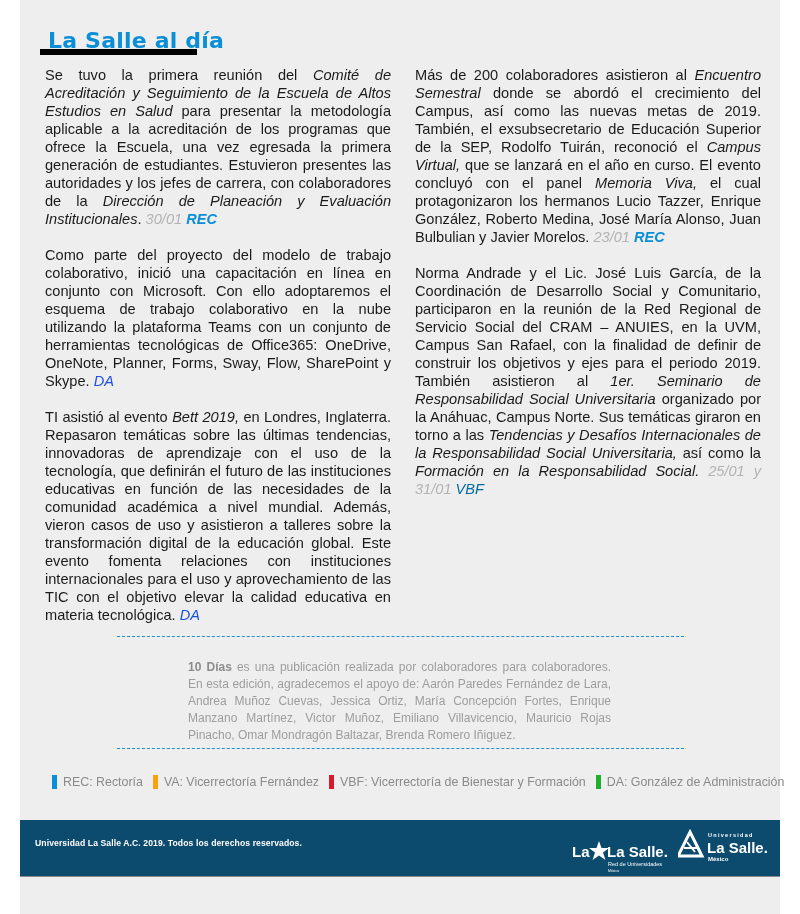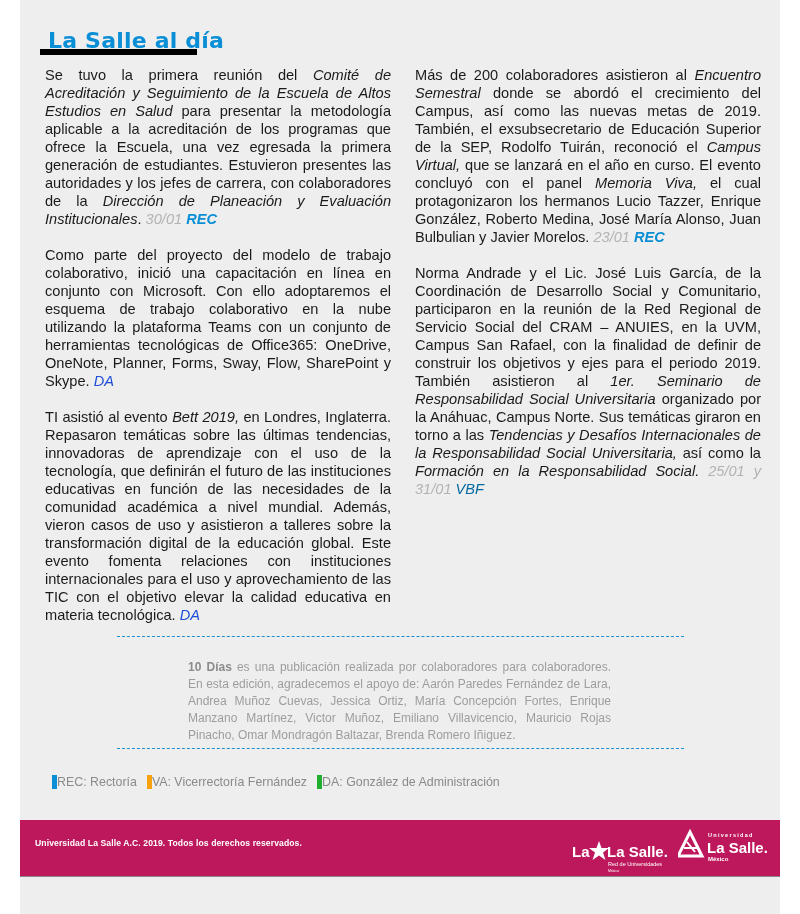--- a/index.html
+++ b/index.html
@@ -14,23 +14,23 @@
   .col em { font-style: italic; }
   .date { color: #b3b3b3; font-style: italic; }
   .tag { font-style: italic; }
   .tag.rec { color: #0a8fd6; font-weight: bold; }
   .tag.da { color: #1d4ed8; }
   .tag.vbf { color: #0369a1; }
   .rule-dash { position: absolute; left: 117px; width: 567px; border-top: 1px dashed #1a8fd2; height: 0; }
   .credits { position: absolute; left: 188px; top: 659px; width: 423px; font-size: 12px; line-height: 17px; color: #9d9d9d; text-align: justify; }
   .credits b { color: #8c8c8c; }
   .legend { position: absolute; left: 52px; top: 775px; display: flex; gap: 10px; font-size: 12.4px; color: #8a8a8a; white-space: nowrap; }
-  .legend-item { display: flex; align-items: center; gap: 0; }
+  .legend-item { display: flex; align-items: center; gap: 6px; }
   .swatch { display: inline-block; width: 5px; height: 14px; }
-  .footer { position: absolute; left: 20px; top: 820px; width: 760px; height: 56px; background: #be185d; border-bottom: 1px solid #888; }
+  .footer { position: absolute; left: 20px; top: 820px; width: 760px; height: 56px; background: #0c4a6e; border-bottom: 1px solid #888; }
   .footer-text { position: absolute; left: 15px; top: 18px; color: #fff; font-weight: bold; font-size: 8.6px; letter-spacing: 0.1px; }
   .logo1 { position: absolute; left: 552px; top: 15px; width: 95px; height: 40px; color: #fff; }
   .logo2 { position: absolute; left: 658px; top: 8px; width: 90px; height: 40px; color: #fff; }
 </style>
 </head>
 <body>
 
 <div class="panel"></div>
 
 <h1 class="title">La Salle al día</h1>
@@ -55,20 +55,24 @@
 <div class="legend" id="legend">
     <span class="legend-item">
       <span class="swatch" style="background: rgb(10, 143, 214);"></span>
       <span>REC: Rectoría</span>
     </span>
     <span class="legend-item">
       <span class="swatch" style="background: rgb(247, 162, 15);"></span>
       <span>VA: Vicerrectoría Fernández</span>
     </span>
     <span class="legend-item">
+      <span class="swatch" style="background: rgb(214, 26, 47);"></span>
+      <span>VBF: Vicerrectoría de Bienestar y Formación</span>
+    </span>
+    <span class="legend-item">
       <span class="swatch" style="background: rgb(31, 174, 46);"></span>
       <span>DA: González de Administración</span>
     </span>
   </div>
 
 <div class="footer">
   <div class="footer-text">Universidad La Salle A.C. 2019. Todos los derechos reservados.</div>
   <div class="logo1">
     <svg width="95" height="40" viewBox="0 0 95 40">
       <text x="0" y="22" fill="#fff" font-family="Liberation Sans, sans-serif" font-weight="bold" font-size="15">La</text>

